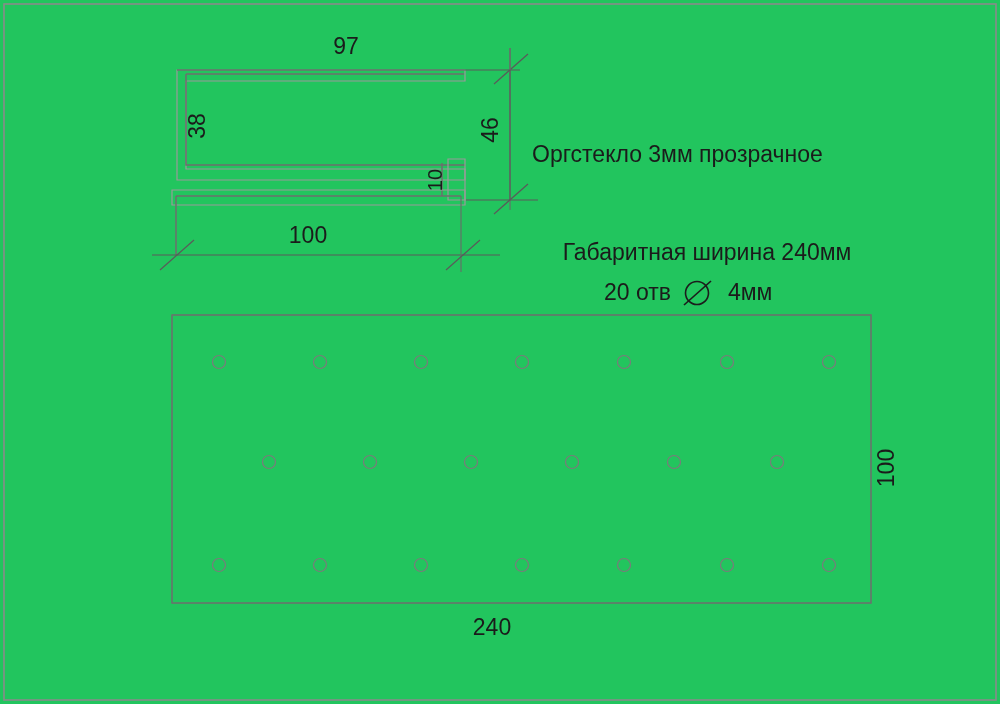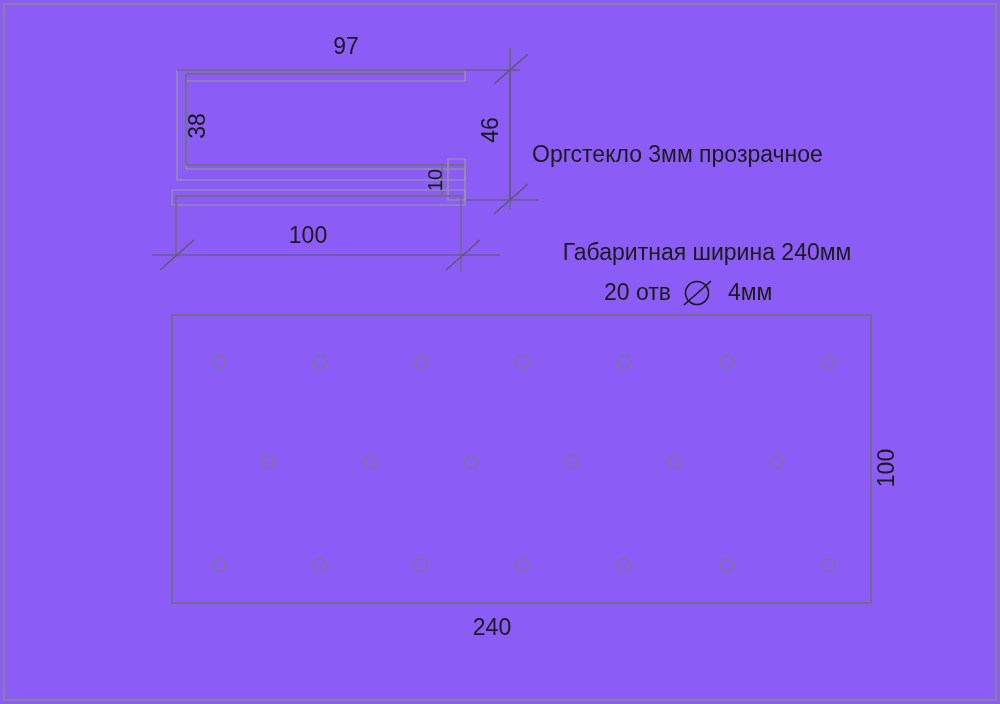--- a/index.html
+++ b/index.html
@@ -8,21 +8,21 @@
     padding: 0;
     background: #ffffff;
   }
   body {
     font-family: "Liberation Sans", sans-serif;
   }
   #drawing-root {
     position: relative;
     width: 1000px;
     height: 704px;
-    background: #8b5cf6;
+    background: #22c55e;
     overflow: hidden;
   }
   #drawing-svg {
     position: absolute;
     left: 0;
     top: 0;
     width: 1000px;
     height: 704px;
     display: block;
   }

